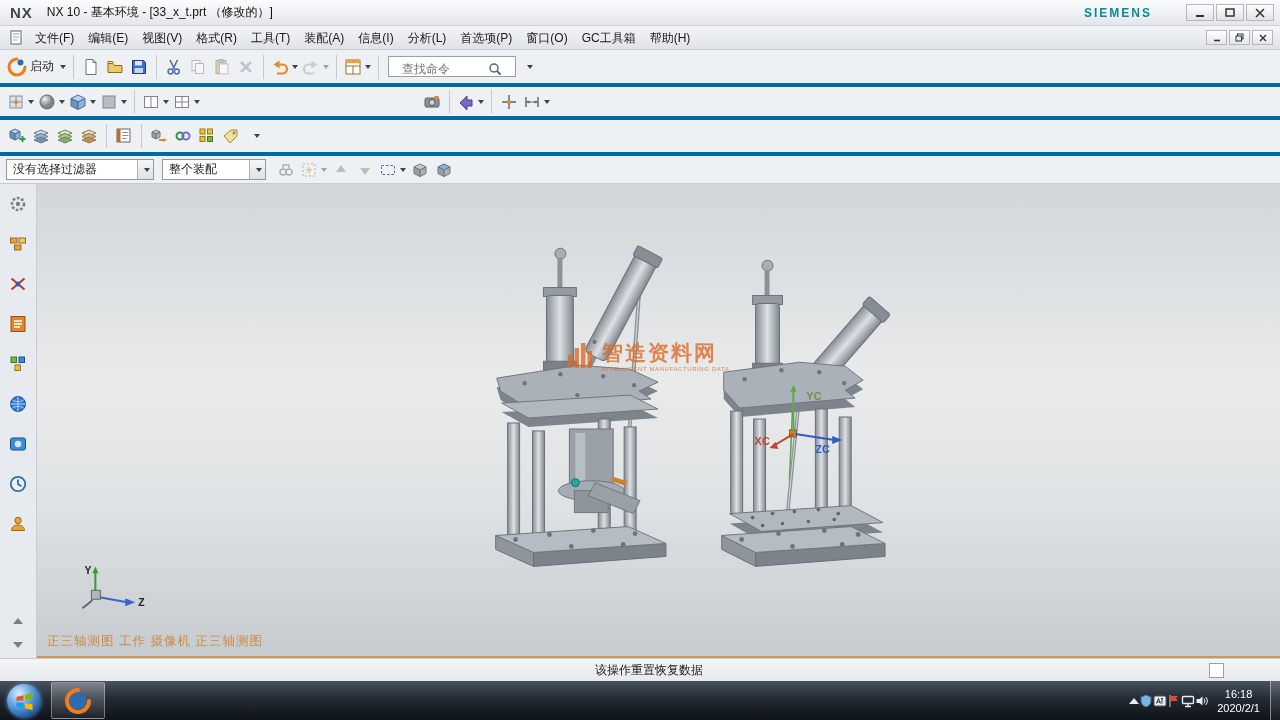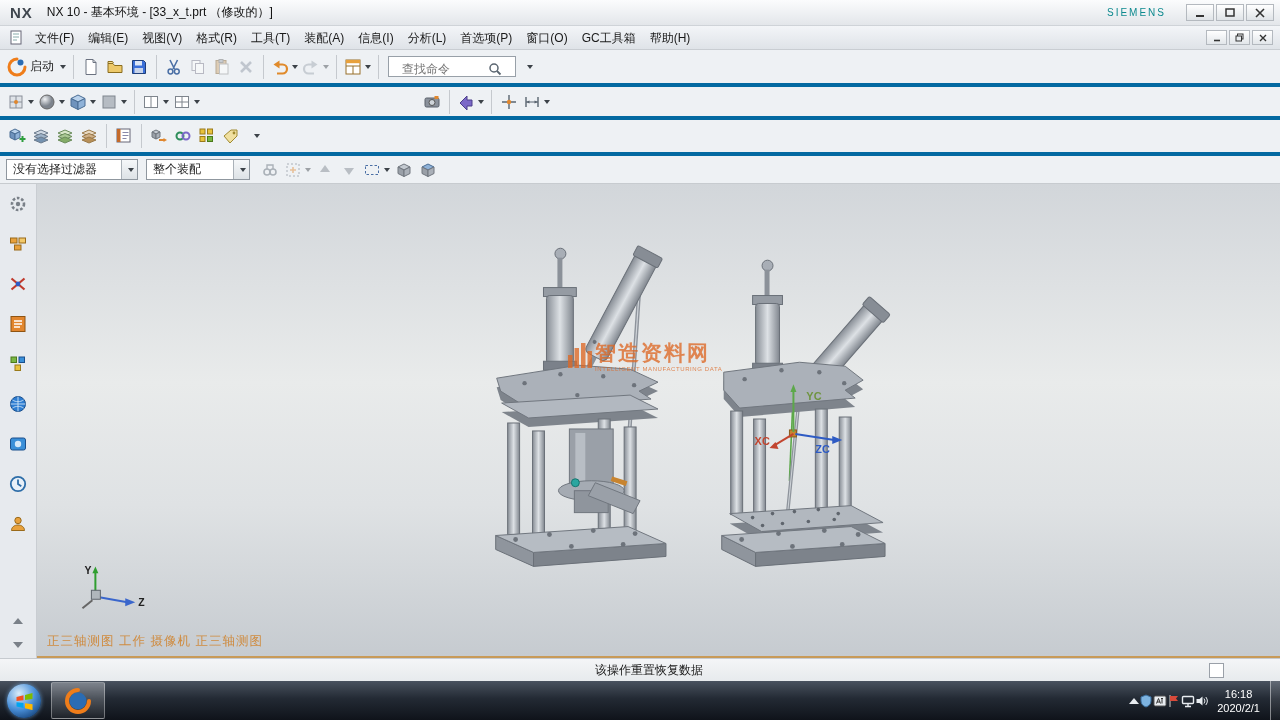--- a/index.html
+++ b/index.html
@@ -5,21 +5,21 @@
   *{margin:0;padding:0;box-sizing:border-box}
   html,body{width:1280px;height:720px;overflow:hidden}
   body{font-family:"Liberation Sans","DejaVu Sans",sans-serif;font-size:12px;color:#1a1a1a;background:#e9ebee}
   .app{position:relative;width:1280px;height:720px;background:#eef1f4}
   .band{position:absolute;left:0;right:0}
 
   
   .titlebar{top:0;height:26px;background:linear-gradient(#fbfcfd,#e3e6ea);border-bottom:1px solid #cfd3d8;display:flex;align-items:center;padding:0 6px}
   .nx-logo{font-weight:bold;font-size:15px;color:#3f464e;letter-spacing:1px;margin:0 14px 0 4px}
   .title-text{font-size:12px;color:#111}
-  .brand{margin-left:auto;color:#0e8a8f;font-weight:normal;font-size:10px;letter-spacing:2px;margin-right:20px}
+  .brand{margin-left:auto;color:#0e8a8f;font-weight:bold;font-size:12px;letter-spacing:2px;margin-right:34px}
   .win-controls{display:flex;gap:2px}
   .wbtn{width:28px;height:17px;border:1px solid #b4b9bf;background:linear-gradient(#ffffff,#dfe3e7);display:flex;align-items:center;justify-content:center}
 
   
   .menubar{top:26px;height:24px;background:linear-gradient(#f3f5f8,#dfe3e8);border-bottom:1px solid #c9cdd2;display:flex;align-items:center;padding:0 4px}
   .mitem{padding:0 7px;line-height:22px;cursor:default;white-space:nowrap}
   .mdi{margin-left:auto;display:flex;gap:2px;margin-right:3px}
   .mdibtn{width:21px;height:15px;border:1px solid #b4b9bf;background:linear-gradient(#fff,#e2e6ea);display:flex;align-items:center;justify-content:center}
 
   
@@ -43,21 +43,21 @@
   .resourcebar{width:37px;background:#e7eaee;border-right:1px solid #c9cdd2;display:flex;flex-direction:column;align-items:center;padding-top:7px;gap:14px;position:relative}
   .rb-btn{width:26px;height:26px;display:flex;align-items:center;justify-content:center}
   .rb-bottom{position:absolute;bottom:6px;display:flex;flex-direction:column;gap:10px;align-items:center}
   .chev{width:0;height:0;border-left:5px solid transparent;border-right:5px solid transparent}
   .chev.up{border-bottom:6px solid #7a8088}
   .chev.down{border-top:6px solid #7a8088}
 
   .viewport{flex:1;position:relative;overflow:hidden;border-bottom:2px solid #c89a58;
     background:linear-gradient(180deg,#d2d6da 0%,#e9ebeb 42%,#dfe2e4 68%,#c6cbd0 100%)}
   .model-svg{position:absolute;left:0;top:0;width:100%;height:100%}
-  .watermark{position:absolute;left:528px;top:156px;display:flex;align-items:center;gap:0;opacity:.92}
+  .watermark{position:absolute;left:528px;top:156px;display:flex;align-items:center;gap:7px;opacity:.92}
   .wm-title{font-size:21px;font-weight:bold;color:rgba(221,104,38,.85);letter-spacing:2px;line-height:26px}
   .wm-sub{font-size:6px;color:rgba(221,104,38,.85);letter-spacing:.6px}
   .border-text{position:absolute;left:10px;bottom:6px;color:#cf8b3f;font-size:12.5px;letter-spacing:1px}
 
   
   .statusbar{top:658px;height:23px;background:linear-gradient(#f4f5f7,#e7eaed);border-top:1px solid #c6cacf;display:flex;align-items:center;padding:0 6px}
   .status-msg{position:absolute;left:595px}
   .status-icon{position:absolute;right:56px;width:15px;height:15px;border:1px solid #9aa0a8;background:#fff}
 
   
@@ -382,21 +382,21 @@
           <path d="M3 10l7-6h6v6l-7 7z" fill="#f0e0a0" stroke="#a08a30"></path>
           <circle cx="13" cy="7" r="1.4" fill="#a08a30"></circle>
         </svg>
       </div>
     <div class="tbtn">
         <i class="dd"></i>
       </div>
   </div>
 
   <div class="band selbar">
-    <div class="combo" style="width:132px">
+    <div class="combo" style="width:148px">
       <span class="val">没有选择过滤器</span>
       <span class="cdd">
           <i class="dd"></i>
         </span>
     </div>
     <div class="combo" style="width:104px">
       <span class="val">整个装配</span>
       <span class="cdd">
           <i class="dd"></i>
         </span>

